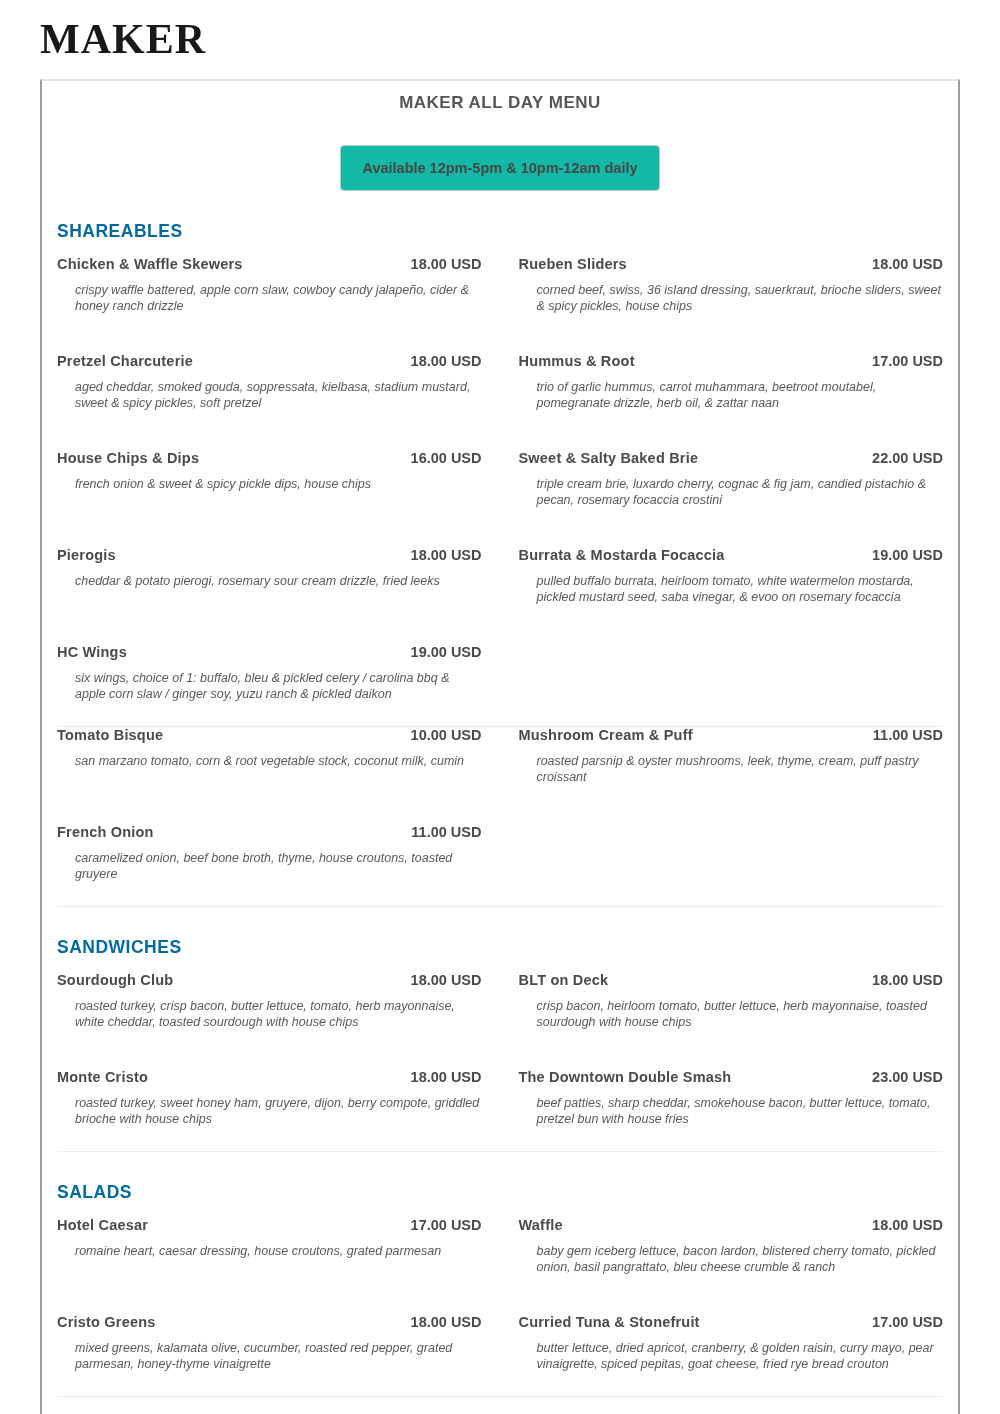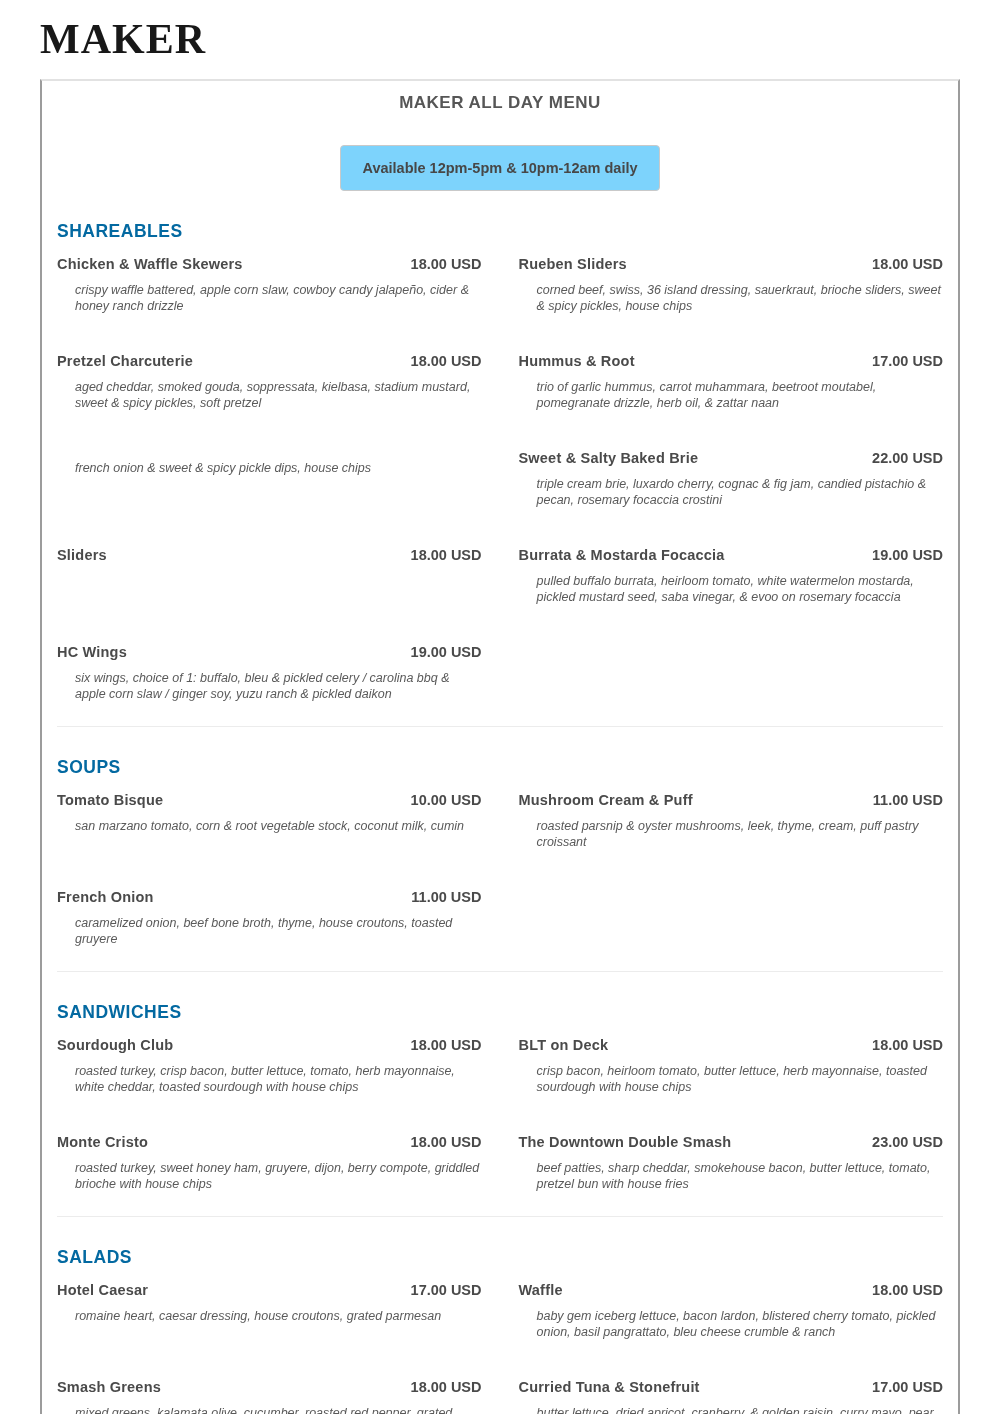--- a/index.html
+++ b/index.html
@@ -45,21 +45,21 @@
   }
   .availability-box {
     display: inline-block;
     width: 320px;
     padding: 14px 10px;
     border: 1px solid #c9c9c9;
     border-radius: 4px;
     font-size: 14.5px;
     font-weight: 700;
     color: #474747;
-    background: #7dd3fc;
+    background: #14b8a6;
   }
 
   .section-title {
     margin: 30px 0 14px 0;
     font-size: 17.5px;
     font-weight: 700;
     letter-spacing: 0.5px;
     color: #0369a1;
   }
 
@@ -154,36 +154,41 @@
 
   <div class="menu-item">
     <div class="item-head">
       <span class="item-name">Hummus &amp; Root</span>
       <span class="item-price">17.00 USD</span>
     </div>
     <div class="item-desc">trio of garlic hummus, carrot muhammara, beetroot moutabel, pomegranate drizzle, herb oil, &amp; zattar naan</div>
   </div>
 
   <div class="menu-item">
+    <div class="item-head">
+      <span class="item-name">House Chips &amp; Dips</span>
+      <span class="item-price">16.00 USD</span>
+    </div>
     <div class="item-desc">french onion &amp; sweet &amp; spicy pickle dips, house chips</div>
   </div>
 
   <div class="menu-item">
     <div class="item-head">
       <span class="item-name">Sweet &amp; Salty Baked Brie</span>
       <span class="item-price">22.00 USD</span>
     </div>
     <div class="item-desc">triple cream brie, luxardo cherry, cognac &amp; fig jam, candied pistachio &amp; pecan, rosemary focaccia crostini</div>
   </div>
 
   <div class="menu-item">
     <div class="item-head">
-      <span class="item-name">Sliders</span>
-      <span class="item-price">18.00 USD</span>
-    </div>
+      <span class="item-name">Pierogis</span>
+      <span class="item-price">18.00 USD</span>
+    </div>
+    <div class="item-desc">cheddar &amp; potato pierogi, rosemary sour cream drizzle, fried leeks</div>
   </div>
 
   <div class="menu-item">
     <div class="item-head">
       <span class="item-name">Burrata &amp; Mostarda Focaccia</span>
       <span class="item-price">19.00 USD</span>
     </div>
     <div class="item-desc">pulled buffalo burrata, heirloom tomato, white watermelon mostarda, pickled mustard seed, saba vinegar, &amp; evoo on rosemary focaccia</div>
   </div>
 
@@ -192,21 +197,20 @@
       <span class="item-name">HC Wings</span>
       <span class="item-price">19.00 USD</span>
     </div>
     <div class="item-desc">six wings, choice of 1: buffalo, bleu &amp; pickled celery / carolina bbq &amp; apple corn slaw / ginger soy, yuzu ranch &amp; pickled daikon</div>
   </div>
 </div>
     <hr class="section-divider">
   </section>
 
   <section class="menu-section">
-    <h2 class="section-title">SOUPS</h2>
     <div class="items-grid">
   <div class="menu-item">
     <div class="item-head">
       <span class="item-name">Tomato Bisque</span>
       <span class="item-price">10.00 USD</span>
     </div>
     <div class="item-desc">san marzano tomato, corn &amp; root vegetable stock, coconut milk, cumin</div>
   </div>
 
   <div class="menu-item">
@@ -280,21 +284,21 @@
   <div class="menu-item">
     <div class="item-head">
       <span class="item-name">Waffle</span>
       <span class="item-price">18.00 USD</span>
     </div>
     <div class="item-desc">baby gem iceberg lettuce, bacon lardon, blistered cherry tomato, pickled onion, basil pangrattato, bleu cheese crumble &amp; ranch</div>
   </div>
 
   <div class="menu-item">
     <div class="item-head">
-      <span class="item-name">Smash Greens</span>
+      <span class="item-name">Cristo Greens</span>
       <span class="item-price">18.00 USD</span>
     </div>
     <div class="item-desc">mixed greens, kalamata olive, cucumber, roasted red pepper, grated parmesan, honey-thyme vinaigrette</div>
   </div>
 
   <div class="menu-item">
     <div class="item-head">
       <span class="item-name">Curried Tuna &amp; Stonefruit</span>
       <span class="item-price">17.00 USD</span>
     </div>

